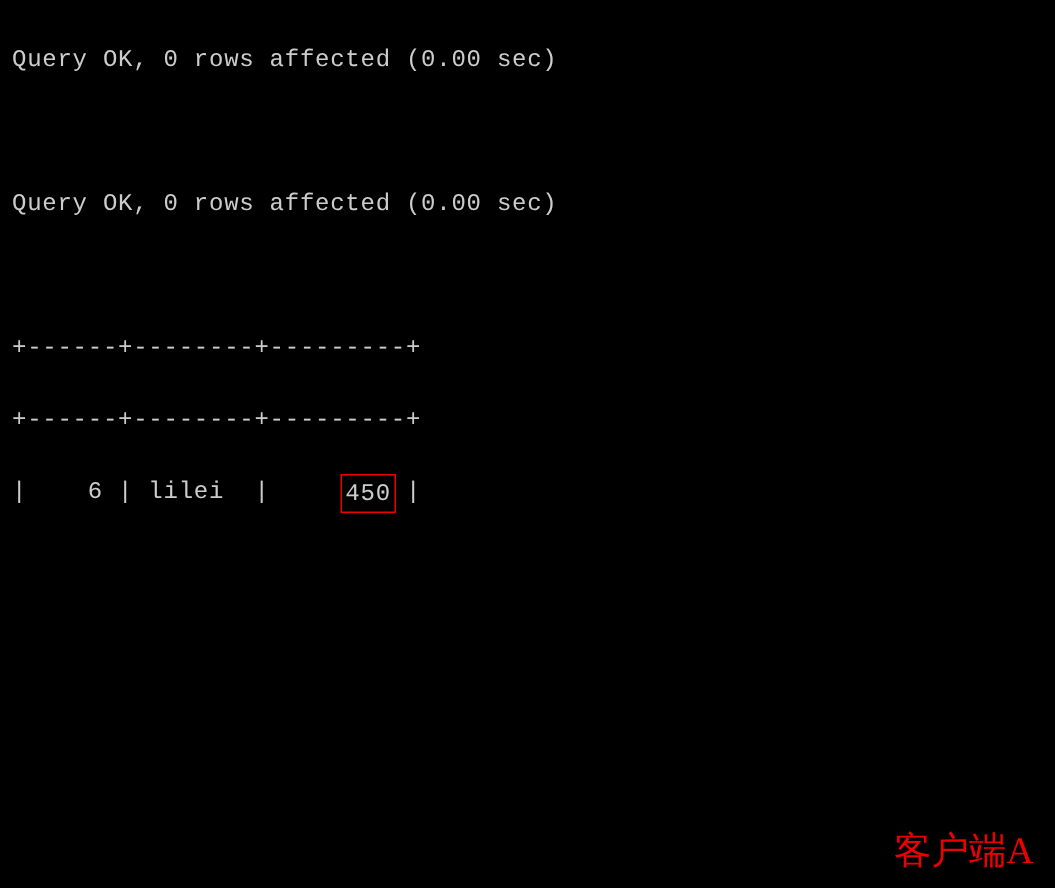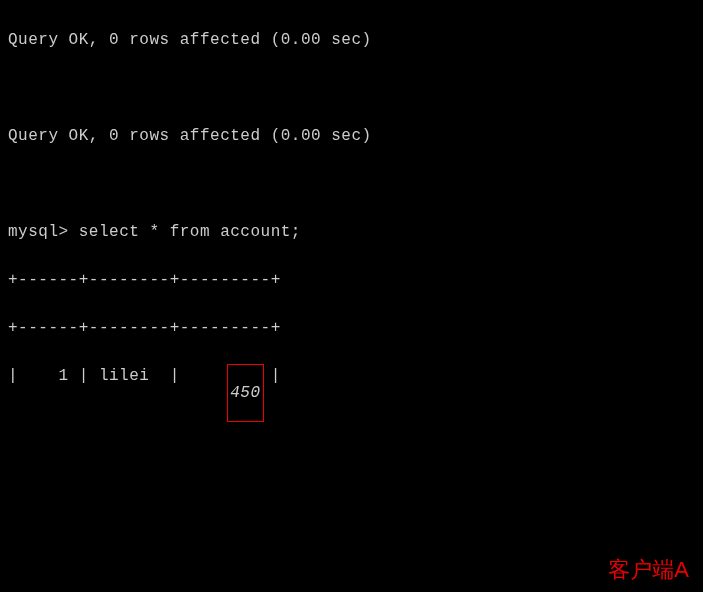--- a/index.html
+++ b/index.html
@@ -22,49 +22,47 @@
     .terminal {
       white-space: pre;
       letter-spacing: 0.5px;
     }
     .prompt-line {
       display: block;
     }
     .highlight-box {
       border: 1.5px solid #e00;
       display: inline-block;
-      padding: 16px 2px;
+      padding: 0 2px;
       margin-left: -3px;
       margin-right: -3px;
-      font-style: italic;
     }
     .client-label {
       position: absolute;
       bottom: 6px;
       right: 14px;
       color: #e00;
-      font-size: 22px;
-      font-family: Liberation Sans, sans-serif;
+      font-size: 25px;
+      font-family: Liberation Serif, serif;
     }
     .row-flex {
       display: flex;
     }
   </style>
 </head>
 <body>
 
 <div class="terminal">
 <span class="prompt-line">Query OK, 0 rows affected (0.00 sec)</span>
 <span class="prompt-line"> </span>
 <span class="prompt-line">Query OK, 0 rows affected (0.00 sec)</span>
 <span class="prompt-line"> </span>
-<span class="prompt-line"><span>mysql&gt;</span> <span>select * from account;</span></span>
 <span class="prompt-line">+------+--------+---------+</span>
 <span class="prompt-line">+------+--------+---------+</span>
-<span class="prompt-line row-flex"><span>|    1 | lilei  |     </span><span class="highlight-box">450</span><span> |</span></span>
+<span class="prompt-line row-flex"><span>|    6 | lilei  |     </span><span class="highlight-box">450</span><span> |</span></span>
 
 
 
 
 
 
 
 
 
 

